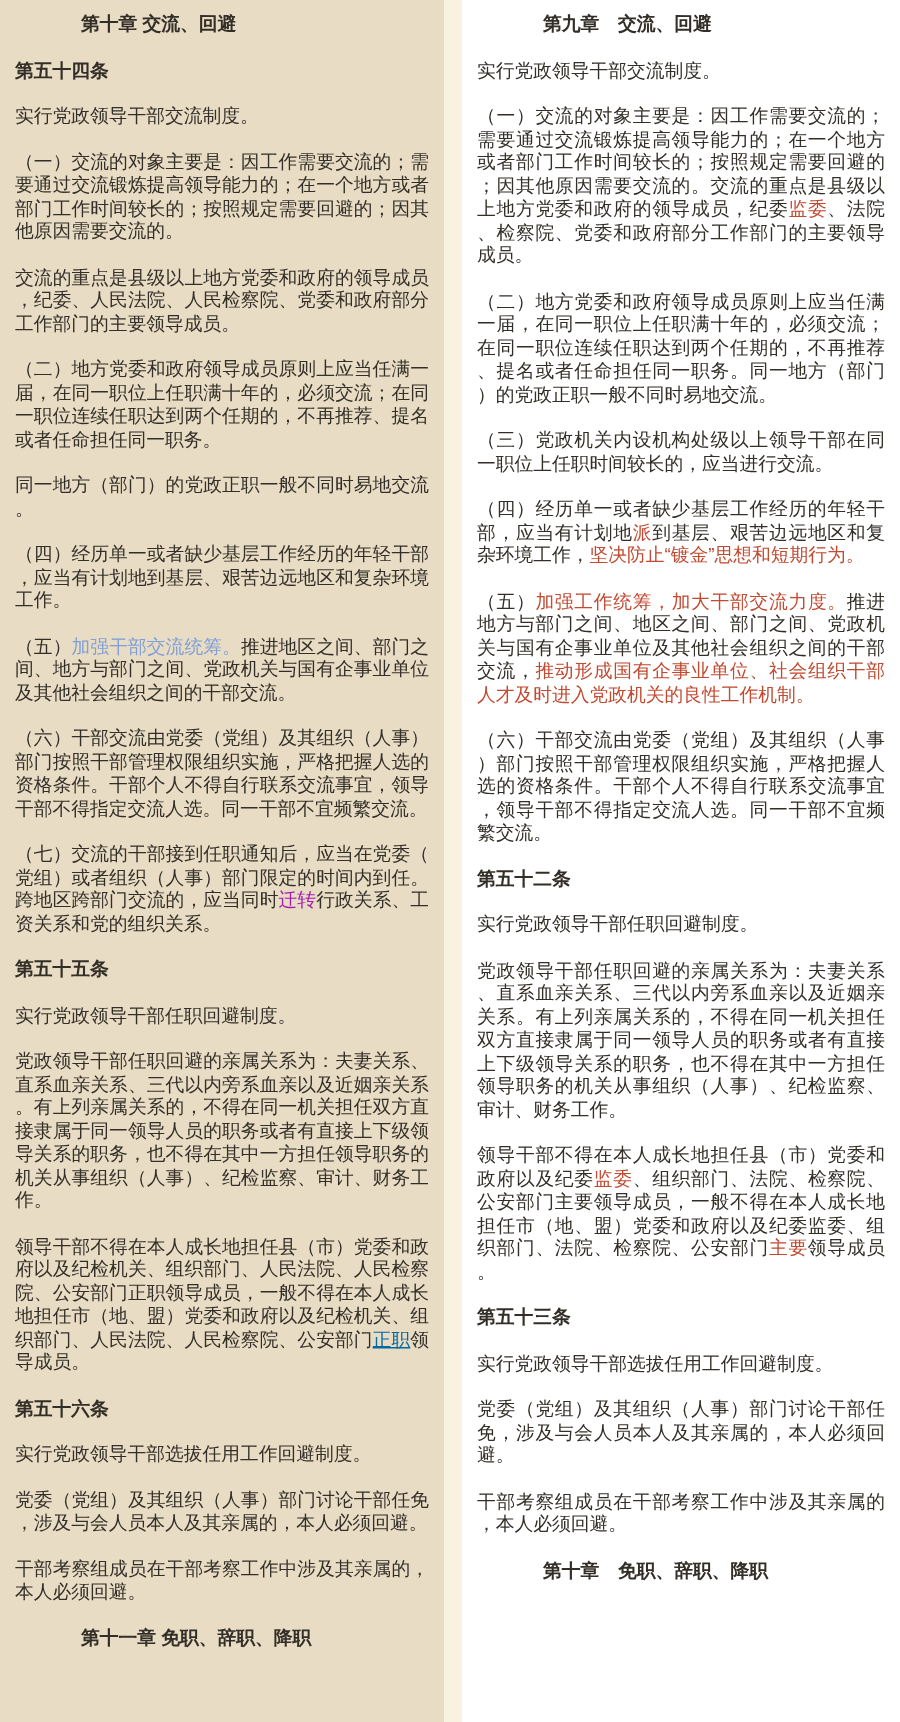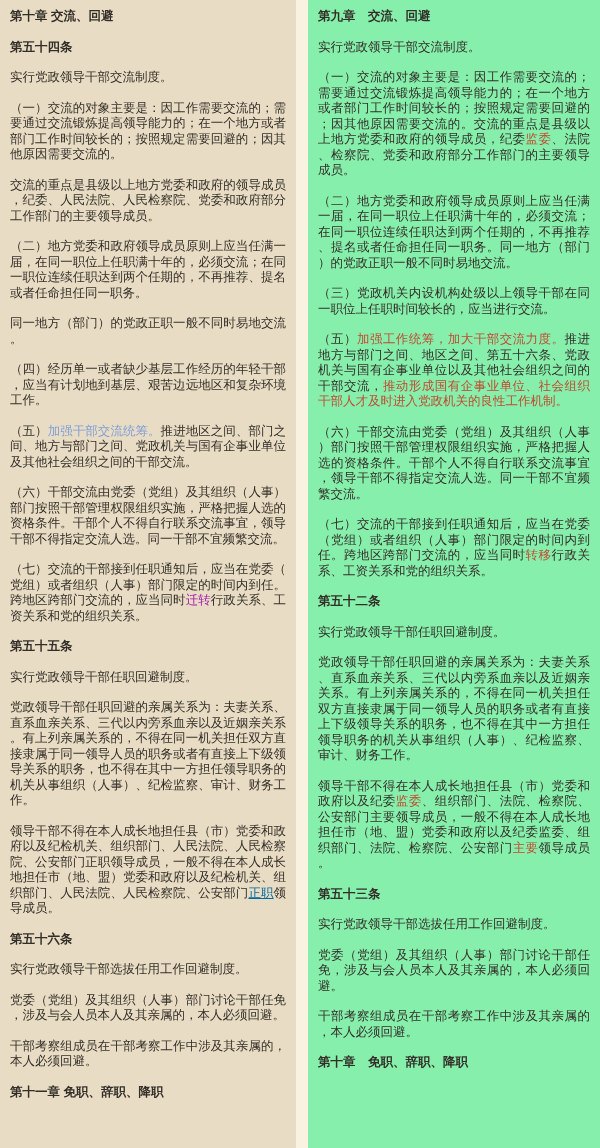--- a/index.html
+++ b/index.html
@@ -28,21 +28,21 @@
   .col-new{width:292px;}
   .block{
     margin:0 0 15px 0;
     font-size:12.5px;
     line-height:15.5px;
     color:#332f28;
     text-align:justify;
     word-break:break-all;
     line-break:anywhere;
   }
-  .block.chapter{font-weight:bold;}
+  .block.chapter{font-weight:bold;margin-left:44px;}
   .block.article{font-weight:bold;}
   .wm{
     position:absolute;
     font-weight:bold;
     color:rgba(167,136,85,0.26);
     white-space:nowrap;
     transform:rotate(-36deg);
     letter-spacing:8px;
     pointer-events:none;
     z-index:0;
@@ -72,29 +72,29 @@
       <p class="block para"><span>实行党政领导干部任职回避制度。</span></p>
       <p class="block para"><span>党政领导干部任职回避的亲属关系为：夫妻关系、直系血亲关系、三代以内旁系血亲以及近姻亲关系。有上列亲属关系的，不得在同一机关担任双方直接隶属于同一领导人员的职务或者有直接上下级领导关系的职务，也不得在其中一方担任领导职务的机关从事组织（人事）、纪检监察、审计、财务工作。</span></p>
       <p class="block para"><span>领导干部不得在本人成长地担任县（市）党委和政府以及纪检机关、组织部门、人民法院、人民检察院、公安部门正职领导成员，一般不得在本人成长地担任市（地、盟）党委和政府以及纪检机关、组织部门、人民法院、人民检察院、公安部门</span><span style="color: #0369a1; text-decoration: underline;">正职</span><span>领导成员。</span></p>
       <p class="block article"><span>第五十六条</span></p>
       <p class="block para"><span>实行党政领导干部选拔任用工作回避制度。</span></p>
       <p class="block para"><span>党委（党组）及其组织（人事）部门讨论干部任免，涉及与会人员本人及其亲属的，本人必须回避。</span></p>
       <p class="block para"><span>干部考察组成员在干部考察工作中涉及其亲属的，本人必须回避。</span></p>
       <p class="block chapter"><span>第十一章 免职、辞职、降职</span></p>
     </div>
   <div class="divider"></div>
-  <div class="col col-new" style="background: #86efac;">
+  <div class="col col-new" style="background: #ffffff;">
       <p class="block chapter"><span>第九章　交流、回避</span></p>
       <p class="block para"><span>实行党政领导干部交流制度。</span></p>
       <p class="block para"><span>（一）交流的对象主要是：因工作需要交流的；需要通过交流锻炼提高领导能力的；在一个地方或者部门工作时间较长的；按照规定需要回避的；因其他原因需要交流的。交流的重点是县级以上地方党委和政府的领导成员，纪委</span><span style="color: rgb(193, 74, 49);">监委</span><span>、法院、检察院、党委和政府部分工作部门的主要领导成员。</span></p>
       <p class="block para"><span>（二）地方党委和政府领导成员原则上应当任满一届，在同一职位上任职满十年的，必须交流；在同一职位连续任职达到两个任期的，不再推荐、提名或者任命担任同一职务。同一地方（部门）的党政正职一般不同时易地交流。</span></p>
       <p class="block para"><span>（三）党政机关内设机构处级以上领导干部在同一职位上任职时间较长的，应当进行交流。</span></p>
-      <p class="block para"><span>（五）</span><span style="color: rgb(193, 74, 49);">加强工作统筹，加大干部交流力度。</span><span>推进地方与部门之间、地区之间、第五十六条、党政机关与国有企事业单位以及其他社会组织之间的干部交流，</span><span style="color: rgb(193, 74, 49);">推动形成国有企事业单位、社会组织干部人才及时进入党政机关的良性工作机制。</span></p>
+      <p class="block para"><span>（四）经历单一或者缺少基层工作经历的年轻干部，应当有计划地</span><span style="color: rgb(193, 74, 49);">派</span><span>到基层、艰苦边远地区和复杂环境工作，</span><span style="color: rgb(193, 74, 49);">坚决防止“镀金”思想和短期行为。</span></p>
+      <p class="block para"><span>（五）</span><span style="color: rgb(193, 74, 49);">加强工作统筹，加大干部交流力度。</span><span>推进地方与部门之间、地区之间、部门之间、党政机关与国有企事业单位及其他社会组织之间的干部交流，</span><span style="color: rgb(193, 74, 49);">推动形成国有企事业单位、社会组织干部人才及时进入党政机关的良性工作机制。</span></p>
       <p class="block para"><span>（六）干部交流由党委（党组）及其组织（人事）部门按照干部管理权限组织实施，严格把握人选的资格条件。干部个人不得自行联系交流事宜，领导干部不得指定交流人选。同一干部不宜频繁交流。</span></p>
-      <p class="block para"><span>（七）交流的干部接到任职通知后，应当在党委（党组）或者组织（人事）部门限定的时间内到任。跨地区跨部门交流的，应当同时</span><span style="color: rgb(193, 74, 49);">转移</span><span>行政关系、工资关系和党的组织关系。</span></p>
       <p class="block article"><span>第五十二条</span></p>
       <p class="block para"><span>实行党政领导干部任职回避制度。</span></p>
       <p class="block para"><span>党政领导干部任职回避的亲属关系为：夫妻关系、直系血亲关系、三代以内旁系血亲以及近姻亲关系。有上列亲属关系的，不得在同一机关担任双方直接隶属于同一领导人员的职务或者有直接上下级领导关系的职务，也不得在其中一方担任领导职务的机关从事组织（人事）、纪检监察、审计、财务工作。</span></p>
       <p class="block para"><span>领导干部不得在本人成长地担任县（市）党委和政府以及纪委</span><span style="color: rgb(193, 74, 49);">监委</span><span>、组织部门、法院、检察院、公安部门主要领导成员，一般不得在本人成长地担任市（地、盟）党委和政府以及纪委监委、组织部门、法院、检察院、公安部门</span><span style="color: rgb(193, 74, 49);">主要</span><span>领导成员。</span></p>
       <p class="block article"><span>第五十三条</span></p>
       <p class="block para"><span>实行党政领导干部选拔任用工作回避制度。</span></p>
       <p class="block para"><span>党委（党组）及其组织（人事）部门讨论干部任免，涉及与会人员本人及其亲属的，本人必须回避。</span></p>
       <p class="block para"><span>干部考察组成员在干部考察工作中涉及其亲属的，本人必须回避。</span></p>
       <p class="block chapter"><span>第十章　免职、辞职、降职</span></p>
     </div>

